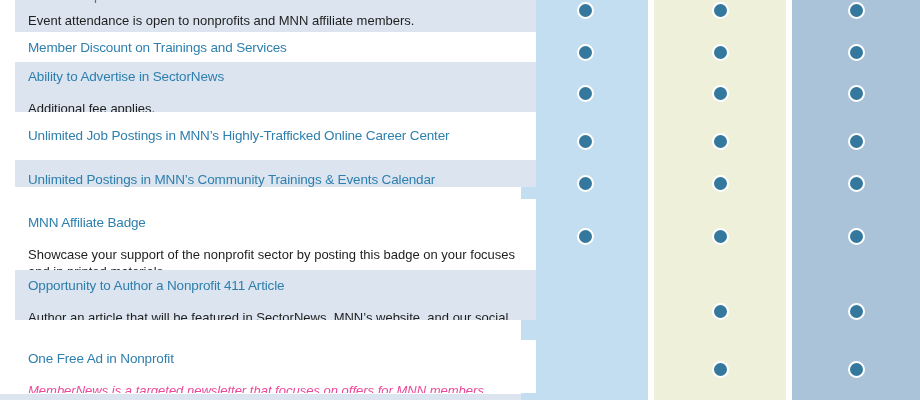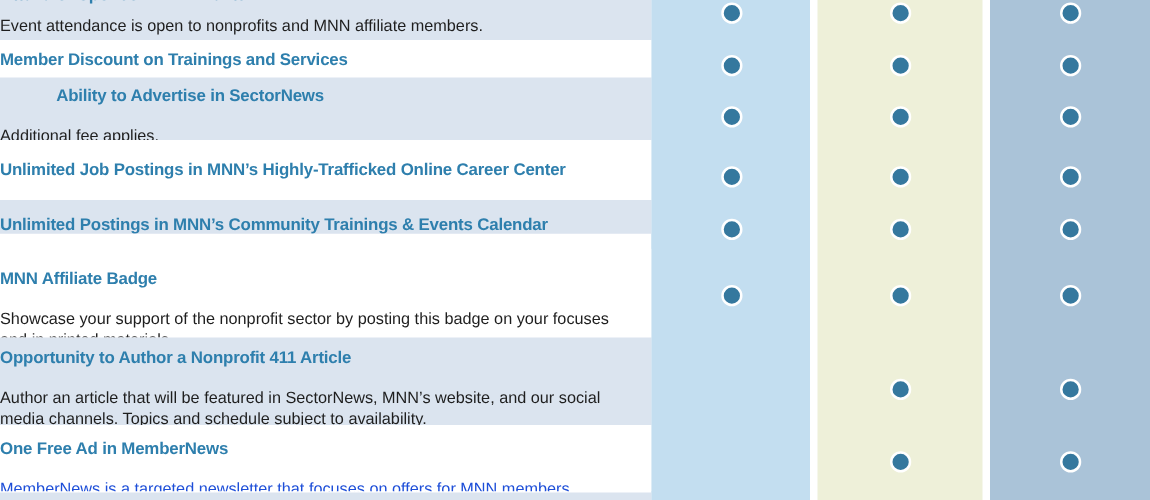--- a/index.html
+++ b/index.html
@@ -3,25 +3,25 @@
 <meta charset="utf-8">
 <style>
   html,body{margin:0;padding:0;}
   body{
     width:920px;height:400px;overflow:hidden;background:#ffffff;
     font-family:"Liberation Sans", sans-serif;
   }
   .stage{position:relative;width:920px;height:400px;overflow:hidden;background:#ffffff;}
   .band{position:absolute;top:0;bottom:0;}
   .row{
-    position:absolute;left:0;width:521px;box-sizing:border-box;
-    padding-right:10px;overflow:hidden;
+    position:absolute;left:15px;width:521px;box-sizing:border-box;
+    padding-left:13px;padding-right:10px;overflow:hidden;
   }
   .row .title{
-    display:block;font-weight:bold;font-size:13.5px;line-height:19px;
+    display:block;font-weight:normal;font-size:13.5px;line-height:19px;
     letter-spacing:-0.15px;
   }
   .row .desc{
     font-size:13px;line-height:17px;color:#1e1e1e;margin-top:14px;
   }
   .dot{
     position:absolute;width:13px;height:13px;border-radius:50%;
     border:2px solid #ffffff;
   }
   .sliver{position:absolute;left:0;width:521px;}
@@ -37,40 +37,40 @@
 
   <div id="rows-root">
       <div class="row" style="top: 0px; height: 32px; background: rgb(219, 228, 239);">
         <span class="title" style="color: rgb(46, 127, 173); margin-top: -14px;">Attend or Sponsor MNN Events</span>
         <div class="desc" style="color: rgb(30, 30, 30); margin-top: 7px;">Event attendance is open to nonprofits and MNN affiliate members.</div>
       </div>
       <div class="row" style="top: 32px; height: 30px; background: rgb(255, 255, 255); padding-top: 6px;">
         <span class="title" style="color: rgb(46, 127, 173);">Member Discount on Trainings and Services</span>
       </div>
       <div class="row" style="top: 62px; height: 50px; background: rgb(219, 228, 239); padding-top: 5px;">
-        <span class="title" style="color: rgb(46, 127, 173); margin-left: 45px;">Ability to Advertise in SectorNews</span>
+        <span class="title" style="color: rgb(46, 127, 173);">Ability to Advertise in SectorNews</span>
         <div class="desc" style="color: rgb(30, 30, 30);">Additional fee applies.</div>
       </div>
       <div class="row" style="top: 112px; height: 48px; background: rgb(255, 255, 255); padding-top: 14px;">
         <span class="title" style="color: rgb(46, 127, 173);">Unlimited Job Postings in MNN’s Highly-Trafficked Online Career Center</span>
       </div>
       <div class="row" style="top: 160px; height: 27px; background: rgb(219, 228, 239); padding-top: 10px;">
         <span class="title" style="color: rgb(46, 127, 173);">Unlimited Postings in MNN’s Community Trainings &amp; Events Calendar</span>
       </div>
       <div class="row" style="top: 199px; height: 71px; background: rgb(255, 255, 255); padding-top: 14px;">
         <span class="title" style="color: rgb(46, 127, 173);">MNN Affiliate Badge</span>
         <div class="desc" style="color: rgb(30, 30, 30);">Showcase your support of the nonprofit sector by posting this badge on your focuses and in printed materials.</div>
       </div>
-      <div class="row" style="top: 270px; height: 70px; background: rgb(219, 228, 239); padding-top: 6px;">
+      <div class="row" style="top: 270px; height: 50px; background: rgb(219, 228, 239); padding-top: 6px;">
         <span class="title" style="color: rgb(46, 127, 173);">Opportunity to Author a Nonprofit 411 Article</span>
         <div class="desc" style="color: rgb(30, 30, 30);">Author an article that will be featured in SectorNews, MNN’s website, and our social media channels. Topics and schedule subject to availability.</div>
       </div>
       <div class="row" style="top: 340px; height: 53px; background: rgb(255, 255, 255); padding-top: 9px;">
-        <span class="title" style="color: rgb(46, 127, 173);">One Free Ad in MemberNews</span>
-        <div class="desc" style="color: #1d4ed8;">MemberNews is a targeted newsletter that focuses on offers for MNN members.</div>
+        <span class="title" style="color: rgb(46, 127, 173);">One Free Ad in Nonprofit</span>
+        <div class="desc" style="color: #ec4899; font-style: italic;">MemberNews is a targeted newsletter that focuses on offers for MNN members.</div>
       </div>
     </div>
   <div id="dots-root">
       <div class="dot" style="background: rgb(53, 120, 158); border-color: rgb(255, 255, 255); left: 576.5px; top: 1.5px;"></div>
       <div class="dot" style="background: rgb(53, 120, 158); border-color: rgb(255, 255, 255); left: 711.5px; top: 1.5px;"></div>
       <div class="dot" style="background: rgb(53, 120, 158); border-color: rgb(255, 255, 255); left: 847.5px; top: 1.5px;"></div>
       <div class="dot" style="background: rgb(53, 120, 158); border-color: rgb(255, 255, 255); left: 576.5px; top: 43.5px;"></div>
       <div class="dot" style="background: rgb(53, 120, 158); border-color: rgb(255, 255, 255); left: 711.5px; top: 43.5px;"></div>
       <div class="dot" style="background: rgb(53, 120, 158); border-color: rgb(255, 255, 255); left: 847.5px; top: 43.5px;"></div>
       <div class="dot" style="background: rgb(53, 120, 158); border-color: rgb(255, 255, 255); left: 576.5px; top: 84.5px;"></div>

